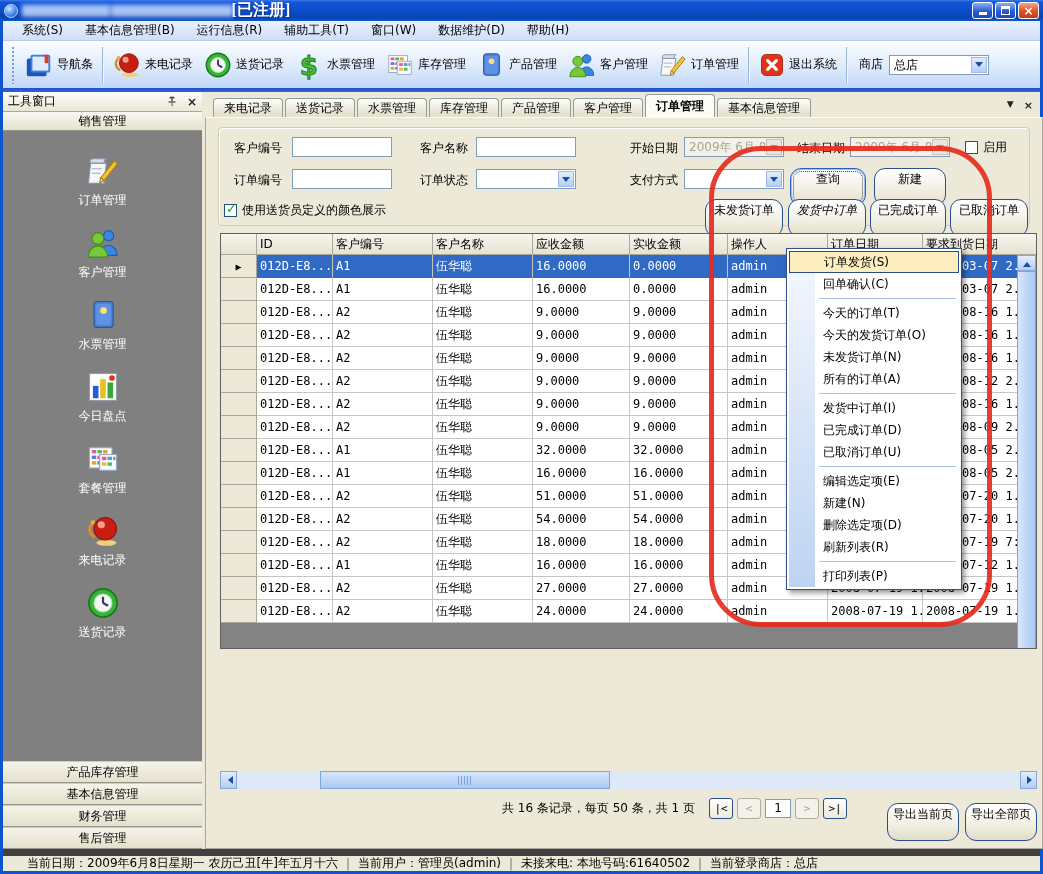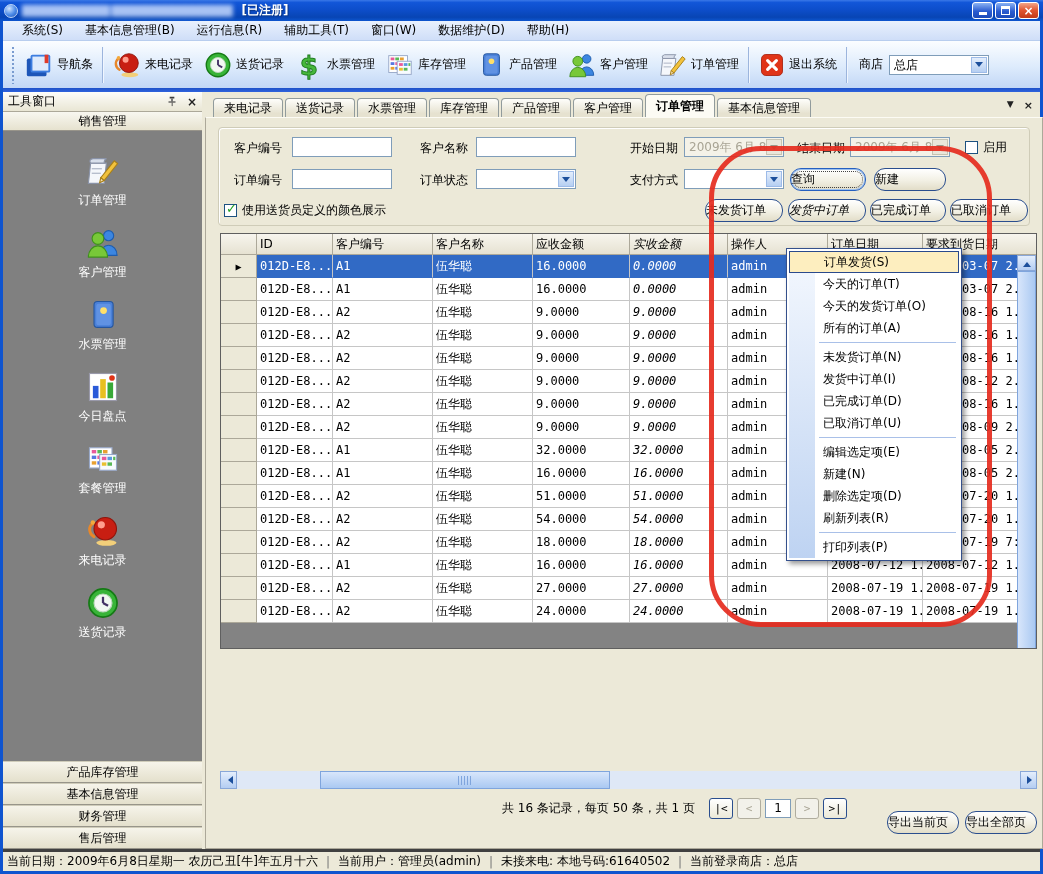--- a/index.html
+++ b/index.html
@@ -6,21 +6,21 @@
   html,body { width:1043px; height:874px; overflow:hidden; }
   body { font-family:"DejaVu Sans","Liberation Sans",sans-serif; font-size:12px; background:#ece9d8; position:relative; }
   #window { position:absolute; inset:0; border-left:3px solid #0f54cf; border-right:3px solid #0f54cf; border-bottom:3px solid #0f54cf; background:#ece9d8; }
 
   
   .titlebar { position:absolute; left:-3px; right:-3px; top:0; height:21px;
     background:linear-gradient(180deg,#3a78e8 0%,#1256d8 12%,#0d4ecb 45%,#0845b4 82%,#0c55cf 100%);
     display:flex; align-items:center; padding:0 4px; color:#fff; }
   .app-icon { width:14px; height:14px; border-radius:50%; background:radial-gradient(circle at 35% 30%,#cfe4ff,#4a8ae8 55%,#1c4fae); border:1px solid #bcd4f8; margin-right:4px; }
   .title-blur { filter:blur(2.2px); opacity:.8; color:#cfe0ff; font-size:10px; letter-spacing:-1px; white-space:nowrap; }
-  .title-badge { font-weight:bold; margin-left:10px; font-size:12px; text-shadow:1px 1px 1px #08327e; }
+  .title-badge { font-weight:bold; font-size:16px; text-shadow:1px 1px 1px #08327e;font-family:Liberation Serif, serif; }
   .win-btns { margin-left:auto; display:flex; gap:2px; }
   .wbtn { width:21px; height:17px; border:1px solid #fff; border-radius:3px;
     background:linear-gradient(180deg,#8ab2f4,#2a5cd0 55%,#1c4ab8); display:flex; align-items:center; justify-content:center; color:#fff; font-size:12px; line-height:1; }
   .wbtn.close { background:linear-gradient(180deg,#f4a688,#e0542e 50%,#c23a18); font-weight:bold; }
   .g-min { width:8px; height:9px; border-bottom:3px solid #fff; }
   .g-max { width:9px; height:9px; border:1px solid #fff; border-top:3px solid #fff; }
 
   
   .menubar { position:absolute; left:0; right:0; top:21px; height:20px;
     background:linear-gradient(#e9f1fd,#cfdef8); display:flex; align-items:center; padding-left:8px; border-bottom:1px solid #b8cdee; }
@@ -69,29 +69,29 @@
   .panel { position:absolute; left:0; right:0; top:25px; bottom:0; background:#ece9d8; border:1px solid #aca899; border-top:1px solid #fcfbf4; }
 
   .groupbox { position:absolute; left:12px; top:9px; width:812px; height:99px; border:1px solid #cfccb8; border-radius:4px; box-shadow:inset 1px 1px 0 #fff; }
   .f-label { position:absolute; white-space:nowrap; }
   .ti { position:absolute; height:20px; width:100px; border:1px solid #7f9db9; background:#fff; padding:0 3px; font:12px "DejaVu Sans","Liberation Sans",sans-serif; }
   .f-combo { position:absolute; width:100px; }
   .cb { width:13px; height:13px; border:1px solid #1c5180; background:#fff; display:inline-block; position:relative; vertical-align:-2px; }
   .cb .mark { position:absolute; left:1px; top:-4px; color:#21a121; font-weight:bold; font-size:13px; }
   .cb-row { position:absolute; display:flex; align-items:center; gap:5px; white-space:nowrap; }
 
-  .xp-btn { position:absolute; height:23px; border:1px solid #2a4e8e; border-radius:11px;
-    background:linear-gradient(#ffffff,#f2f0e4 55%,#e2ddc8); line-height:21px; cursor:pointer; white-space:nowrap; }
+  .xp-btn { position:absolute; height:38px; border:1px solid #2a4e8e; border-radius:11px;
+    background:linear-gradient(#ffffff,#f2f0e4 55%,#e2ddc8); text-align:center; line-height:21px; cursor:pointer; white-space:nowrap; }
   .xp-btn.focus { outline:1px dotted #444; outline-offset:-4px; border-color:#2660c0; box-shadow:0 0 0 1px #9cc0ee inset; }
 
   
   .grid { position:absolute; left:14px; top:115px; width:817px; height:416px; background:#838383; border:1px solid #5f5f5f; overflow:hidden; }
   .gh { display:flex; height:21px; width:817px; background:linear-gradient(#f7f5ee,#e5e1d0); }
   .gh-cell { border-right:1px solid #aca899; border-bottom:1px solid #aca899; padding:0 3px; line-height:20px; overflow:hidden; white-space:nowrap; }
-  .c0{width:36px;} .c1{width:76px;} .c2{width:100px;} .c3{width:100px;} .c4{width:97px;} .c5{width:98px;font-style:italic;} .c6{width:100px;} .c7{width:95px;} .c8{flex:1;}
+  .c0{width:36px;} .c1{width:76px;} .c2{width:100px;} .c3{width:100px;} .c4{width:97px;} .c5{width:98px;} .c6{width:100px;} .c7{width:95px;} .c8{flex:1;}
   .rows { position:absolute; left:0; top:21px; width:798px; }
   .trow { display:flex; height:23px; background:#fff; cursor:default; }
   .td { border-right:1px solid #c6c6c6; border-bottom:1px solid #c6c6c6; padding:0 3px; line-height:22px; white-space:nowrap; overflow:hidden;
     font-family:"DejaVu Sans Mono","Liberation Mono",monospace; font-size:12px; }
   .td.c0 { background:#ece9d8; border-right:1px solid #aca899; border-bottom:1px solid #aca899; text-align:center; font-size:10px; line-height:23px; color:#000; }
   .trow.selected .td:not(.c0) { background:#316ac5; color:#fff; border-bottom-color:#316ac5; }
 
   .vscroll { position:absolute; right:0; top:21px; width:19px; height:516px; background:#cddcf2; }
   .vs-btn { height:16px; background:linear-gradient(#e4eefc,#b4cdf2); border:1px solid #89a7d8; }
   .tri-up-s { width:0;height:0;border:4px solid transparent;border-bottom:5px solid #1c4f9c;margin:2px auto 0; }
@@ -125,22 +125,22 @@
   .cm-item { position:relative; height:22px; line-height:22px; padding-left:34px; white-space:nowrap; cursor:pointer; }
   .cm-item.highlighted { background:#fdeebf; border:1px solid #2a4a8c; height:22px; line-height:20px; }
   .cm-item.sep { margin-bottom:7px; }
   .cm-item.sep::after { content:""; position:absolute; left:30px; right:3px; bottom:-4px; border-top:1px solid #a9c0e8; }
 
   
   .annotation { position:absolute; left:706px; top:146px; width:283px; height:481px; border:5px solid #e52b1e;
     border-radius:52px; z-index:99; pointer-events:none; opacity:.92; }
 
   
-  .statusbar { position:absolute; left:0; right:0; bottom:0; height:22px; background:#ece9d8; border-top:3px solid #404040;
-    display:flex; align-items:center; padding:0 4px; gap:8px; white-space:nowrap; overflow:hidden; }
+  .statusbar { position:absolute; left:0; right:0; bottom:0; height:22px; background:#ece9d8; border-top:7px solid #404040;
+    display:flex; align-items:center; padding:0 24px; gap:8px; white-space:nowrap; overflow:hidden; }
   .sb-sep { color:#777; }
 
   .hidden-defs { position:absolute; width:0; height:0; overflow:hidden; }
 </style>
 </head>
 <body>
 
 <svg class="hidden-defs" aria-hidden="true">
   <defs>
     <symbol id="i-book" viewBox="0 0 32 32">
@@ -707,29 +707,30 @@
     <span class="sb-sep">|</span>
     <span>当前登录商店：总店</span>
   </div>
 
   <div class="ctx-menu">
     <div class="menu-gutter"></div>
     <div>
 
         <div class="cm-item highlighted">订单发货(S)</div>
 
+        <div class="cm-item sep">回单确认(C)</div>
 
         <div class="cm-item">今天的订单(T)</div>
 
         <div class="cm-item">今天的发货订单(O)</div>
 
+        <div class="cm-item">未发货订单(N)</div>
+
         <div class="cm-item sep">所有的订单(A)</div>
 
-        <div class="cm-item">未发货订单(N)</div>
-
         <div class="cm-item">发货中订单(I)</div>
 
         <div class="cm-item">已完成订单(D)</div>
 
         <div class="cm-item sep">已取消订单(U)</div>
 
         <div class="cm-item">编辑选定项(E)</div>
 
         <div class="cm-item">新建(N)</div>
 

